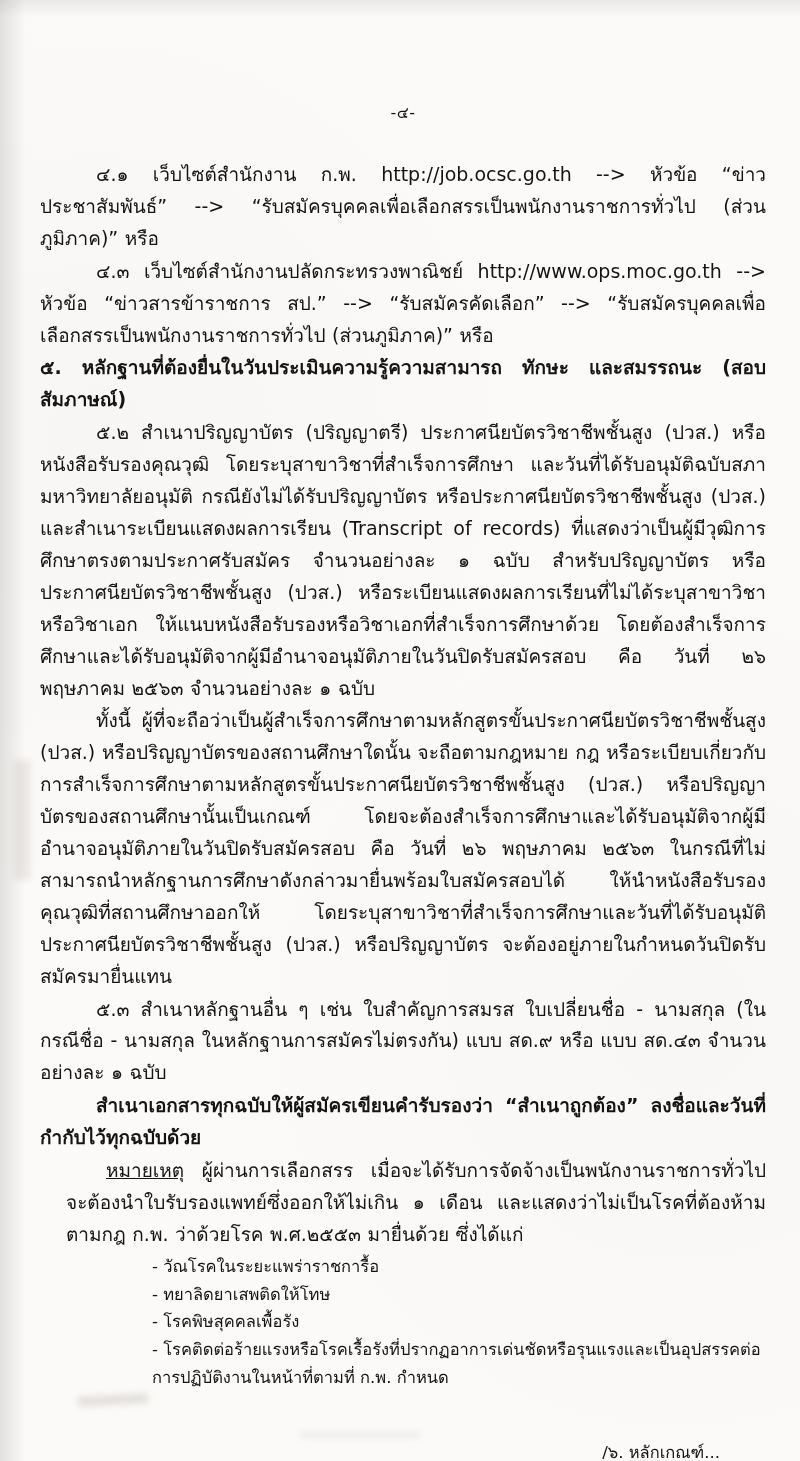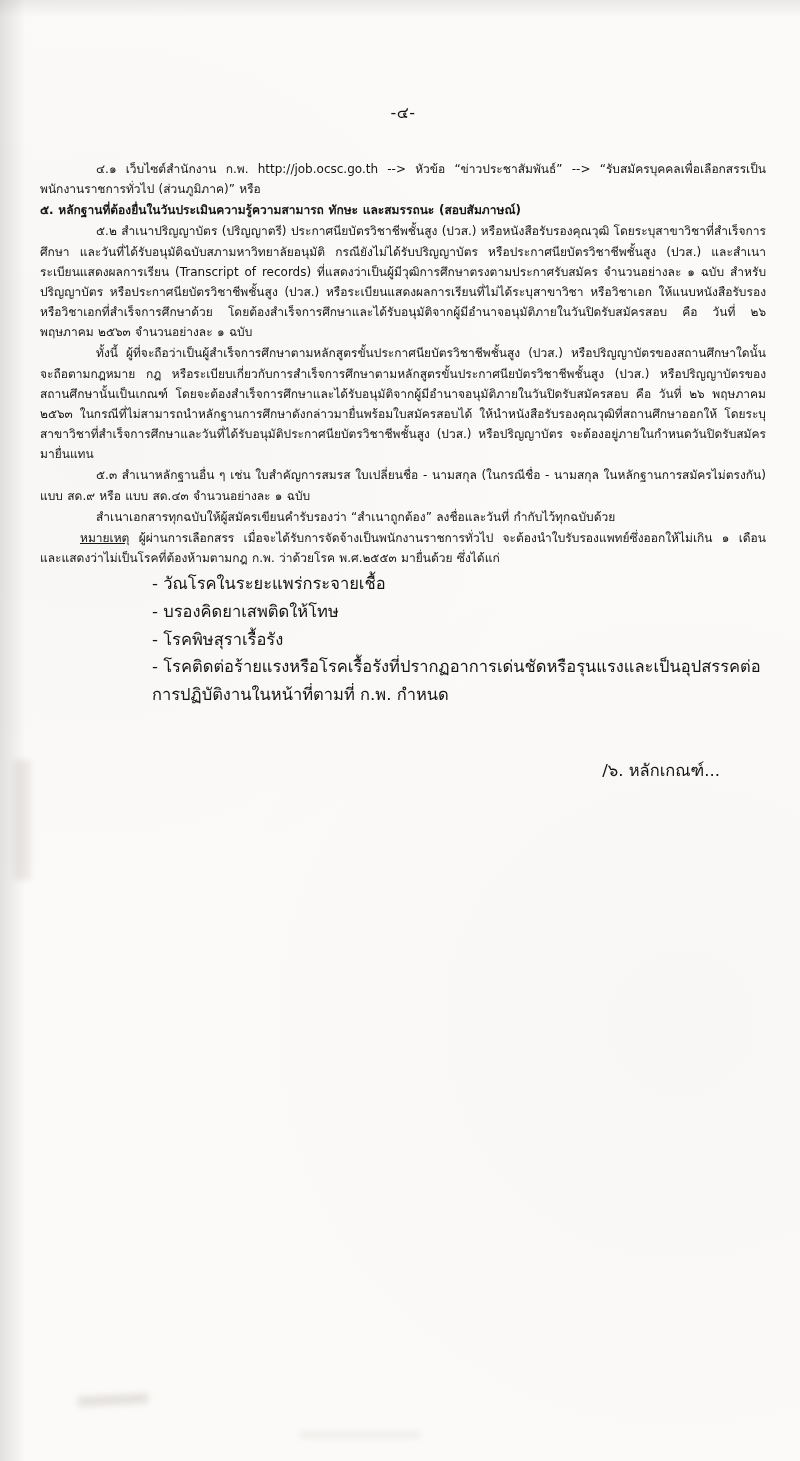--- a/index.html
+++ b/index.html
@@ -75,44 +75,45 @@
 
   .page-number {
     text-align: center;
     font-size: 16px;
     margin: 0 0 34px 0;
     letter-spacing: 0.5px;
   }
 
   p.para {
     margin: 0 0 1px 0;
-    font-size: 12px;
+    font-size: 19px;
     line-height: 1.68;
     text-align: justify;
     text-justify: inter-word;
     word-spacing: 0.5px;
   }
   p.indent {
     text-indent: 56px;
   }
   p.indent-sm {
     text-indent: 40px;
+    margin-left: 26px;
   }
   p.noindent {
     text-indent: 0;
   }
   .heading {
     font-weight: bold;
     margin-top: 12px;
     margin-bottom: 2px;
     font-size: 16.5px;
     line-height: 1.68;
   }
   .bold {
-    font-weight: normal;
+    font-weight: bold;
   }
   .underline {
     text-decoration: underline;
   }
   ul.disease-list {
     list-style: none;
     margin: 2px 0 0 0;
     padding: 0;
   }
   ul.disease-list li {
@@ -140,37 +141,38 @@
   <div class="smudge-a"></div>
   <div class="smudge-b"></div>
   <div class="smudge-c"></div>
 
   <div class="content">
 
     <div class="page-number">-๔-</div>
 
     <div class="section-block">
       <p class="para indent">๔.๑ เว็บไซต์สำนักงาน ก.พ. http://job.ocsc.go.th --&gt; หัวข้อ “ข่าวประชาสัมพันธ์” --&gt; “รับสมัครบุคคลเพื่อเลือกสรรเป็นพนักงานราชการทั่วไป (ส่วนภูมิภาค)” หรือ</p>
+      <p class="para indent">๔.๓ เว็บไซต์สำนักงานปลัดกระทรวงพาณิชย์ http://www.ops.moc.go.th --&gt; หัวข้อ “ข่าวสารข้าราชการ สป.” --&gt; “รับสมัครคัดเลือก” --&gt; “รับสมัครบุคคลเพื่อเลือกสรรเป็นพนักงานราชการทั่วไป (ส่วนภูมิภาค)” หรือ</p>
     </div>
 
     <p class="para heading noindent">๕. หลักฐานที่ต้องยื่นในวันประเมินความรู้ความสามารถ ทักษะ และสมรรถนะ (สอบสัมภาษณ์)</p>
 
     <div class="section-block">
       <p class="para indent">๕.๒ สำเนาปริญญาบัตร (ปริญญาตรี) ประกาศนียบัตรวิชาชีพชั้นสูง (ปวส.) หรือหนังสือรับรองคุณวุฒิ โดยระบุสาขาวิชาที่สำเร็จการศึกษา และวันที่ได้รับอนุมัติฉบับสภามหาวิทยาลัยอนุมัติ กรณียังไม่ได้รับปริญญาบัตร หรือประกาศนียบัตรวิชาชีพชั้นสูง (ปวส.) และสำเนาระเบียนแสดงผลการเรียน (Transcript of records) ที่แสดงว่าเป็นผู้มีวุฒิการศึกษาตรงตามประกาศรับสมัคร จำนวนอย่างละ ๑ ฉบับ สำหรับปริญญาบัตร หรือประกาศนียบัตรวิชาชีพชั้นสูง (ปวส.) หรือระเบียนแสดงผลการเรียนที่ไม่ได้ระบุสาขาวิชา หรือวิชาเอก ให้แนบหนังสือรับรองหรือวิชาเอกที่สำเร็จการศึกษาด้วย โดยต้องสำเร็จการศึกษาและได้รับอนุมัติจากผู้มีอำนาจอนุมัติภายในวันปิดรับสมัครสอบ คือ วันที่ ๒๖ พฤษภาคม ๒๕๖๓ จำนวนอย่างละ ๑ ฉบับ</p>
       <p class="para indent">ทั้งนี้ ผู้ที่จะถือว่าเป็นผู้สำเร็จการศึกษาตามหลักสูตรขั้นประกาศนียบัตรวิชาชีพชั้นสูง (ปวส.) หรือปริญญาบัตรของสถานศึกษาใดนั้น จะถือตามกฎหมาย กฎ หรือระเบียบเกี่ยวกับการสำเร็จการศึกษาตามหลักสูตรขั้นประกาศนียบัตรวิชาชีพชั้นสูง (ปวส.) หรือปริญญาบัตรของสถานศึกษานั้นเป็นเกณฑ์ โดยจะต้องสำเร็จการศึกษาและได้รับอนุมัติจากผู้มีอำนาจอนุมัติภายในวันปิดรับสมัครสอบ คือ วันที่ ๒๖ พฤษภาคม ๒๕๖๓ ในกรณีที่ไม่สามารถนำหลักฐานการศึกษาดังกล่าวมายื่นพร้อมใบสมัครสอบได้ ให้นำหนังสือรับรองคุณวุฒิที่สถานศึกษาออกให้ โดยระบุสาขาวิชาที่สำเร็จการศึกษาและวันที่ได้รับอนุมัติประกาศนียบัตรวิชาชีพชั้นสูง (ปวส.) หรือปริญญาบัตร จะต้องอยู่ภายในกำหนดวันปิดรับสมัครมายื่นแทน</p>
       <p class="para indent">๕.๓ สำเนาหลักฐานอื่น ๆ เช่น ใบสำคัญการสมรส ใบเปลี่ยนชื่อ - นามสกุล (ในกรณีชื่อ - นามสกุล ในหลักฐานการสมัครไม่ตรงกัน) แบบ สด.๙ หรือ แบบ สด.๔๓ จำนวนอย่างละ ๑ ฉบับ</p>
     </div>
 
     <p class="para indent bold">สำเนาเอกสารทุกฉบับให้ผู้สมัครเขียนคำรับรองว่า “สำเนาถูกต้อง” ลงชื่อและวันที่ กำกับไว้ทุกฉบับด้วย</p>
 
     <p class="para indent-sm"><span class="underline">หมายเหตุ</span><span> ผู้ผ่านการเลือกสรร เมื่อจะได้รับการจัดจ้างเป็นพนักงานราชการทั่วไป จะต้องนำใบรับรองแพทย์ซึ่งออกให้ไม่เกิน ๑ เดือน และแสดงว่าไม่เป็นโรคที่ต้องห้ามตามกฎ ก.พ. ว่าด้วยโรค พ.ศ.๒๕๕๓ มายื่นด้วย ซึ่งได้แก่</span></p>
 
     <ul class="disease-list">
-      <li>- วัณโรคในระยะแพร่กระจายเชื้อ</li>
-      <li>- บรองคิดยาเสพติดให้โทษ</li>
-      <li>- โรคพิษสุราเรื้อรัง</li>
+      <li>- วัณโรคในระยะแพร่าราชการื้อ</li>
+      <li>- ทยาลิดยาเสพติดให้โทษ</li>
+      <li>- โรคพิษสุคคลเพื้อรัง</li>
       <li style="padding-left:112px; text-indent:-0px;">- โรคติดต่อร้ายแรงหรือโรคเรื้อรังที่ปรากฏอาการเด่นชัดหรือรุนแรงและเป็นอุปสรรคต่อการปฏิบัติงานในหน้าที่ตามที่ ก.พ. กำหนด</li>
     </ul>
 
     <div class="footer-note">/๖. หลักเกณฑ์...</div>
 
   </div>
 </div>
 
 </body></html>

